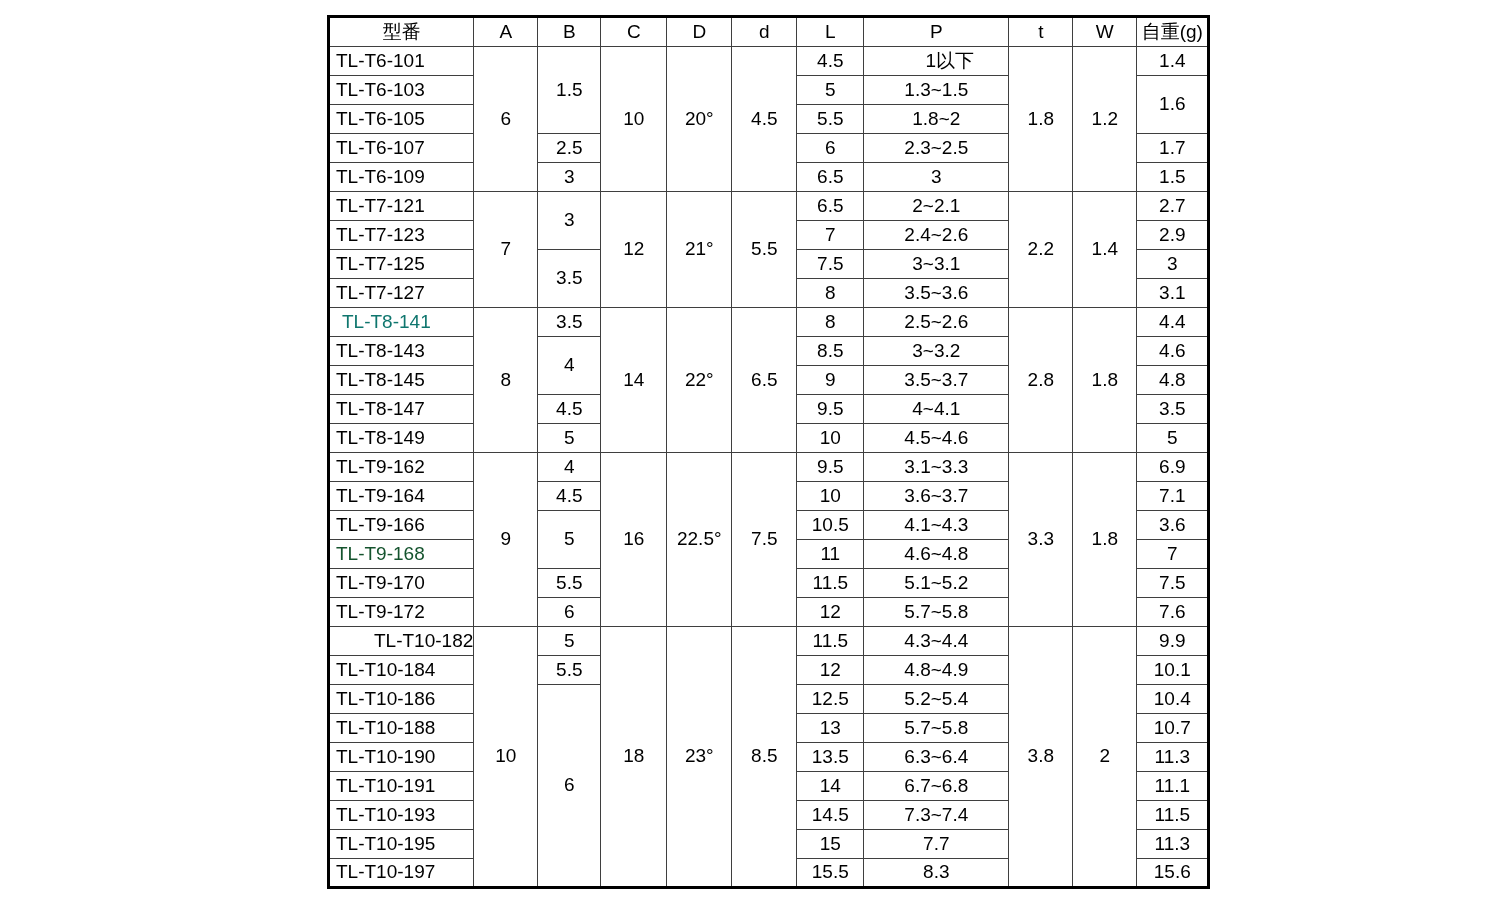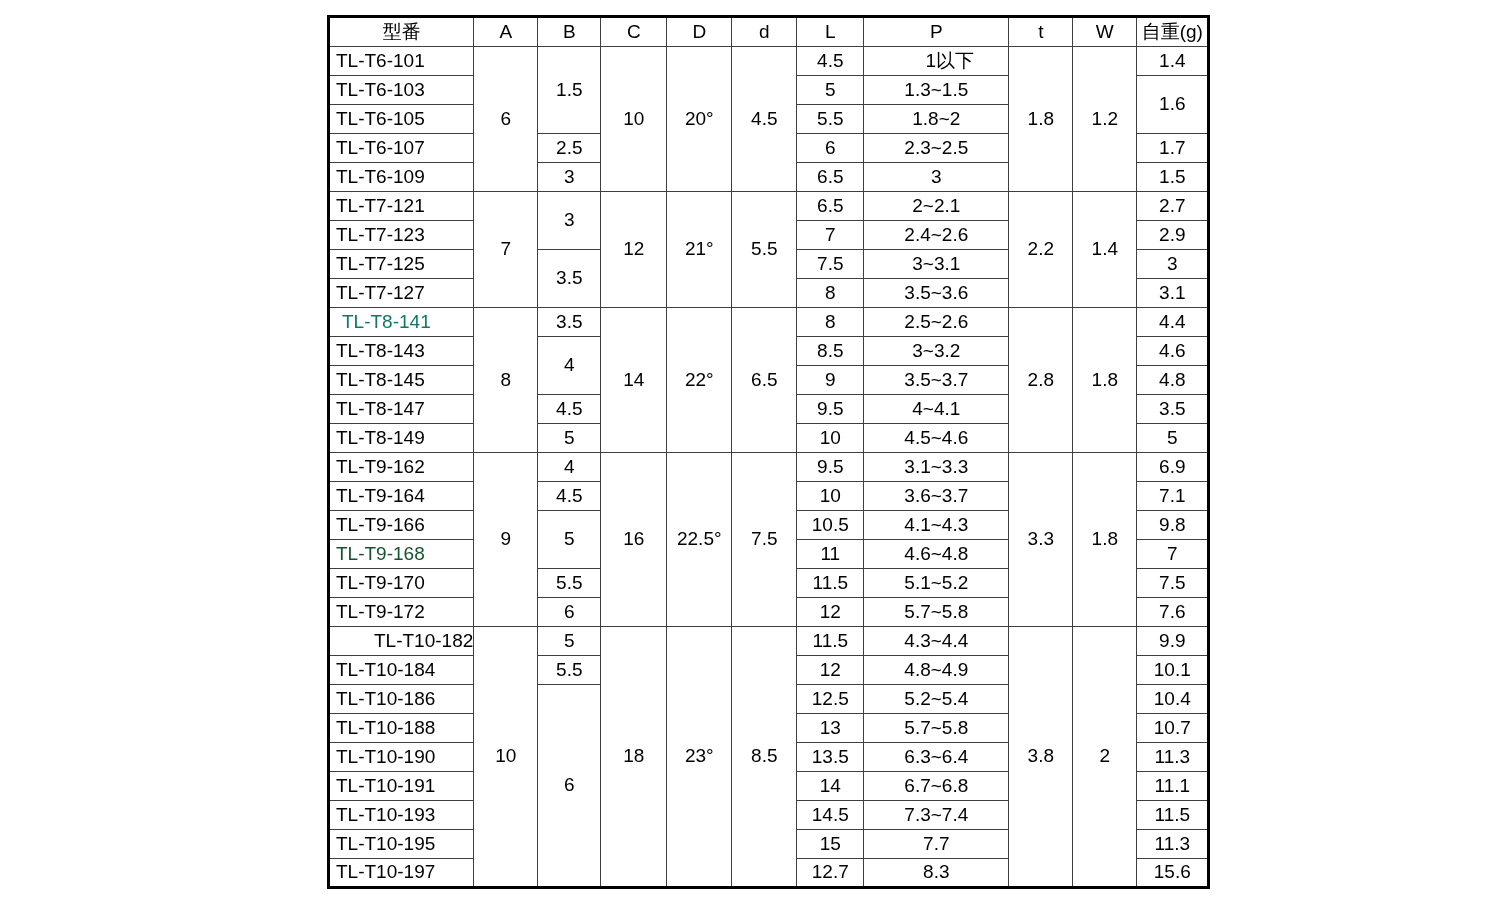--- a/index.html
+++ b/index.html
@@ -198,21 +198,21 @@
         <td style="border-color: rgb(63, 63, 63); color: rgb(0, 0, 0);">4.5</td>
         <td style="border-color: rgb(63, 63, 63); color: rgb(0, 0, 0);">10</td>
         <td style="border-color: rgb(63, 63, 63); color: rgb(0, 0, 0);">3.6~3.7</td>
         <td style="border-color: rgb(63, 63, 63); color: rgb(0, 0, 0);">7.1</td>
       </tr>
       <tr>
         <td class="model" style="border-color: rgb(63, 63, 63); color: rgb(0, 0, 0);">TL-T9-166</td>
         <td rowspan="2" style="border-color: rgb(63, 63, 63); color: rgb(0, 0, 0);">5</td>
         <td style="border-color: rgb(63, 63, 63); color: rgb(0, 0, 0);">10.5</td>
         <td style="border-color: rgb(63, 63, 63); color: rgb(0, 0, 0);">4.1~4.3</td>
-        <td style="border-color: rgb(63, 63, 63); color: rgb(0, 0, 0);">9.8</td>
+        <td style="border-color: rgb(63, 63, 63); color: rgb(0, 0, 0);">3.6</td>
       </tr>
       <tr>
         <td class="model" style="border-color: rgb(63, 63, 63); color: #14532d; margin-left: 32px;">TL-T9-168</td>
         <td style="border-color: rgb(63, 63, 63); color: rgb(0, 0, 0);">11</td>
         <td style="border-color: rgb(63, 63, 63); color: rgb(0, 0, 0);">4.6~4.8</td>
         <td style="border-color: rgb(63, 63, 63); color: rgb(0, 0, 0);">7</td>
       </tr>
       <tr>
         <td class="model" style="border-color: rgb(63, 63, 63); color: rgb(0, 0, 0);">TL-T9-170</td>
         <td style="border-color: rgb(63, 63, 63); color: rgb(0, 0, 0);">5.5</td>
@@ -279,18 +279,18 @@
         <td style="border-color: rgb(63, 63, 63); color: rgb(0, 0, 0);">11.5</td>
       </tr>
       <tr>
         <td class="model" style="border-color: rgb(63, 63, 63); color: rgb(0, 0, 0);">TL-T10-195</td>
         <td style="border-color: rgb(63, 63, 63); color: rgb(0, 0, 0);">15</td>
         <td style="border-color: rgb(63, 63, 63); color: rgb(0, 0, 0);">7.7</td>
         <td style="border-color: rgb(63, 63, 63); color: rgb(0, 0, 0);">11.3</td>
       </tr>
       <tr>
         <td class="model" style="border-color: rgb(63, 63, 63); color: rgb(0, 0, 0);">TL-T10-197</td>
-        <td style="border-color: rgb(63, 63, 63); color: rgb(0, 0, 0);">12.7</td>
+        <td style="border-color: rgb(63, 63, 63); color: rgb(0, 0, 0);">15.5</td>
         <td style="border-color: rgb(63, 63, 63); color: rgb(0, 0, 0);">8.3</td>
         <td style="border-color: rgb(63, 63, 63); color: rgb(0, 0, 0);">15.6</td>
       </tr>
     </tbody>
 </table>
 
 </body></html>

